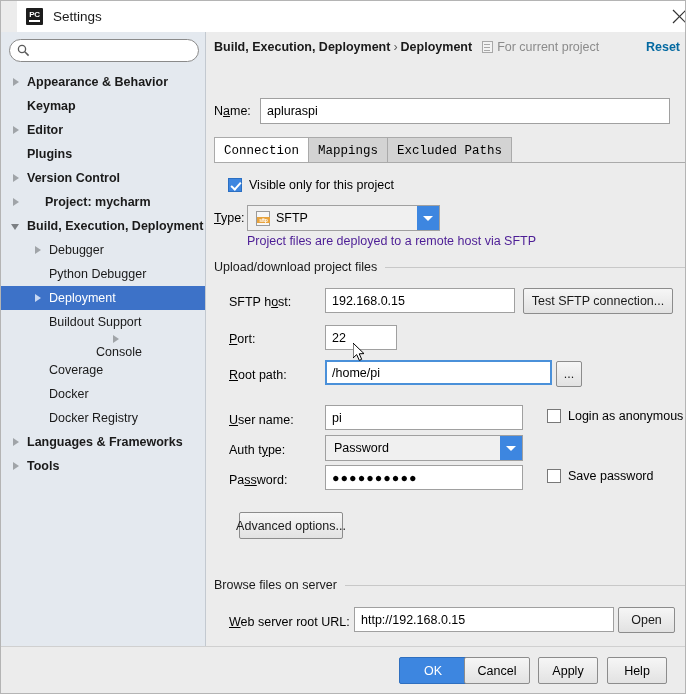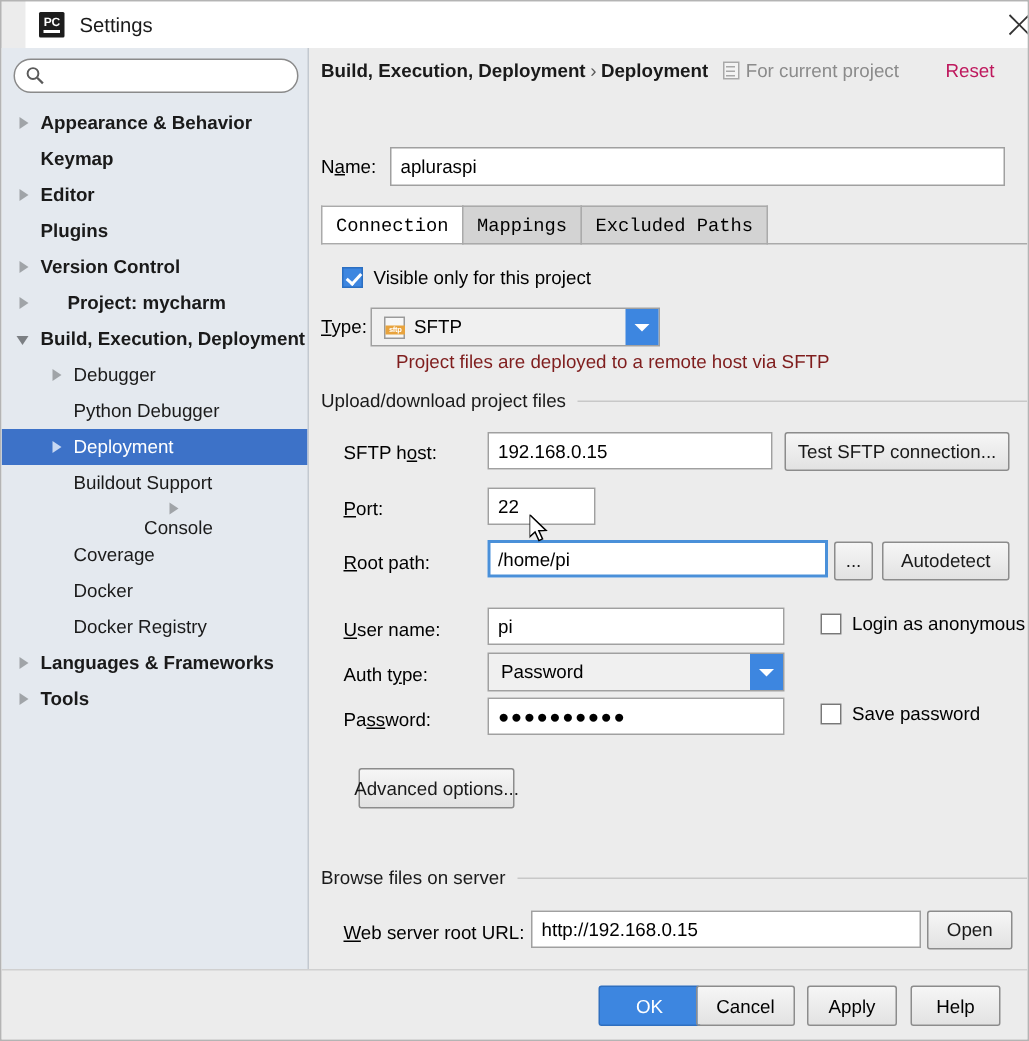--- a/index.html
+++ b/index.html
@@ -166,22 +166,22 @@
     position: relative;
   }
   #forproj-icon::after {
     content: "";
     position: absolute; left: 1px; top: 2px;
     width: 6px; height: 1px;
     background: #a8a8a8;
     box-shadow: 0 3px 0 #a8a8a8, 0 6px 0 #a8a8a8;
   }
   #reset-link {
-    position: absolute; right: 22px; top: 8px;
-    color: #be185d; font-size: 12.5px; font-weight: normal;
+    position: absolute; right: 5px; top: 8px;
+    color: #0369a1; font-size: 12.5px; font-weight: bold;
     cursor: default; white-space: nowrap;
   }
 
   
   #name-row {
     position: absolute; left: 7px; top: 66px;
     display: flex; align-items: center;
   }
   #name-label { font-size: 12.5px; width: 46px; }
   .ul { text-decoration: underline; }
@@ -296,22 +296,22 @@
     width: 13px;
     font-size: 5px;
     font-weight: bold;
     color: #ffffff;
     background: #e8a33d;
     text-align: center;
     line-height: 6px;
     letter-spacing: -0.2px;
   }
   #type-hint {
-    position: absolute; left: 57px; top: 202px;
-    font-size: 12.5px; color: #7f1d1d;
+    position: absolute; left: 40px; top: 202px;
+    font-size: 12.5px; color: #4c1d95;
     white-space: nowrap;
   }
 
   
   .group-head {
     position: absolute;
     display: flex; align-items: center;
     font-size: 12.5px; color: #1a1a1a;
     white-space: nowrap;
   }
@@ -541,21 +541,20 @@
       <span class="field-label" style="left:22px; top:263px;">SFTP h<span class="ul">o</span>st:</span>
       <input class="txt" style="left: 118px; top: 256px; width: 190px;" type="text" value="192.168.0.15">
       <div class="btn" style="left:316px; top:256px; width:150px;">Test SFTP connection...</div>
 
       <span class="field-label" style="left:22px; top:300px;"><span class="ul">P</span>ort:</span>
       <input class="txt" style="left: 118px; top: 293px; width: 72px;" type="text" value="22">
 
       <span class="field-label" style="left:22px; top:336px;"><span class="ul">R</span>oot path:</span>
       <input class="txt focused" style="left: 118px; top: 328px; width: 227px;" type="text" value="/home/pi">
       <div class="btn" style="left:349px; top:329px; width:26px;">...</div>
-      <div class="btn" style="left:381px; top:329px; width:85px;">Autodetect</div>
 
       <span class="field-label" style="left:22px; top:381px;"><span class="ul">U</span>ser name:</span>
       <input class="txt" style="left: 118px; top: 373px; width: 198px;" type="text" value="pi">
       <div class="cb-row" style="position:absolute; left:333px; top:377px;">
         <span class="cb"></span>
         <span>Login as anonymous</span>
       </div>
 
       <span class="field-label" style="left:22px; top:411px;">Auth t<span class="ul">y</span>pe:</span>
       <div class="combo" style="position:absolute; left:118px; top:403px; width:198px;">

